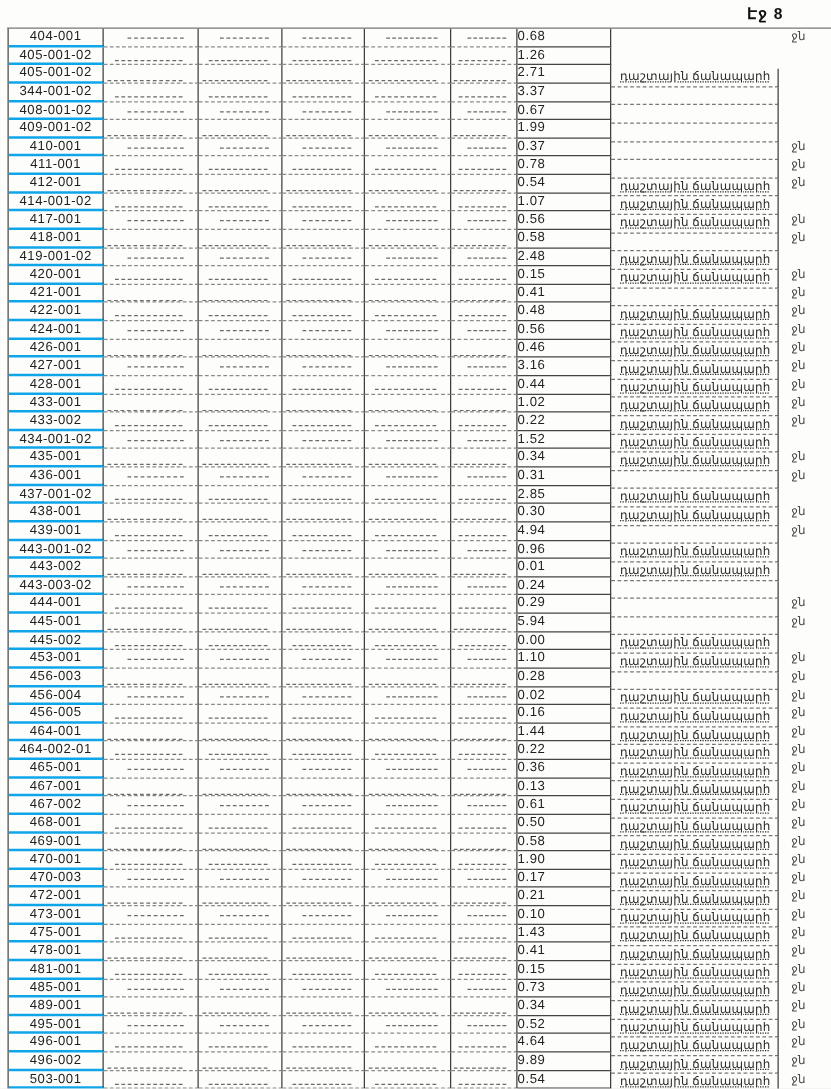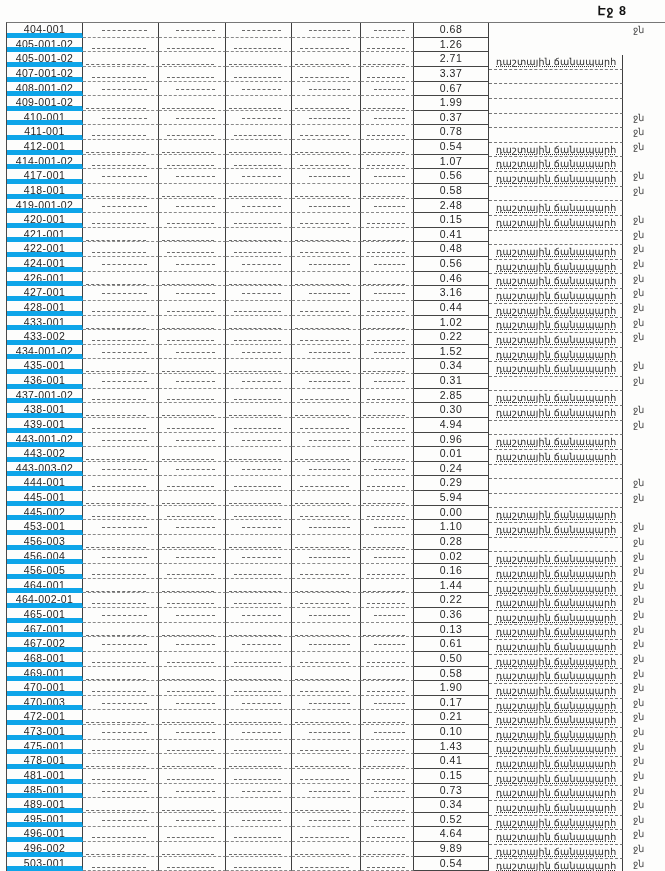--- a/index.html
+++ b/index.html
@@ -15,30 +15,30 @@
     position:absolute;left:6px;top:22px;width:680px;
     border-left:1px solid #4a4a4a;border-top:1px solid #777;
     filter:blur(0.2px);
   }
   .row{display:flex;height:14.64px;box-sizing:border-box;}
   .c{
     box-sizing:border-box;height:100%;
     border-right:1px solid #3f3f3f;border-bottom:1px solid #6e6e6e;
     font-size:10px;line-height:13px;white-space:nowrap;overflow:hidden;
   }
-  .id{width:76px;text-align:center;font-size:10.5px;letter-spacing:0.4px;border-bottom:5px solid #0ea5e9;}
+  .id{width:76px;text-align:center;font-size:10.5px;letter-spacing:0.4px;border-bottom:2px solid #0ea5e9;}
   .m1{width:76px;} .m2{width:67px;} .m3{width:66px;} .m4{width:69px;} .m5{width:53px;}
   .mid{border-bottom:1px dashed #8a8a8a;position:relative;}
   .mid::after{
     content:"";display:block;border-top:1px dashed #6a6a6a;
     width:72%;margin-left:12%;margin-top:10px;
   }
   .row:nth-child(odd) .mid::after{margin-top:7px;width:60%;margin-left:25%;}
   .row:nth-child(3n) .mid::after{margin-top:12px;width:80%;margin-left:4%;}
-  .val{width:75px;text-align:center;font-size:10.5px;letter-spacing:0.5px;border-bottom:1px solid #444;}
+  .val{width:75px;font-size:10.5px;letter-spacing:0.5px;border-bottom:1px solid #444;}
   .type{
     width:134px;padding-left:7px;font-size:9.5px;letter-spacing:0.2px;
     text-decoration:underline;text-decoration-style:dotted;color:#2a2a2a;
     border-bottom:1px dashed #777;
     margin-top:32px;
   }
   .note{
     flex:1;padding-left:10px;font-size:9.5px;color:#4a4a4a;
     border-right:none;border-bottom:none;
   }
@@ -76,21 +76,21 @@
         <div class="c m1 mid"></div>
         <div class="c m2 mid"></div>
         <div class="c m3 mid"></div>
         <div class="c m4 mid"></div>
         <div class="c m5 mid"></div>
         <div class="c val">2.71</div>
         <div class="c type"></div>
         <div class="c note"></div>
       </div>
       <div class="row">
-        <div class="c id">407-001-02</div>
+        <div class="c id">344-001-02</div>
         <div class="c m1 mid"></div>
         <div class="c m2 mid"></div>
         <div class="c m3 mid"></div>
         <div class="c m4 mid"></div>
         <div class="c m5 mid"></div>
         <div class="c val">3.37</div>
         <div class="c type"></div>
         <div class="c note"></div>
       </div>
       <div class="row">

